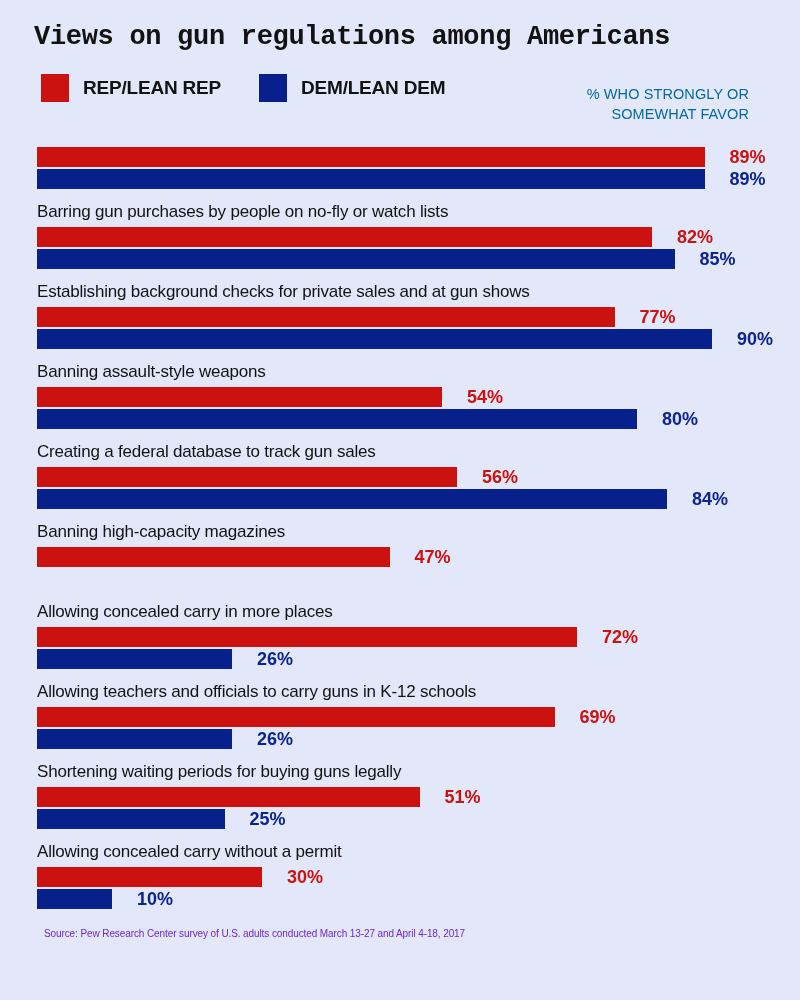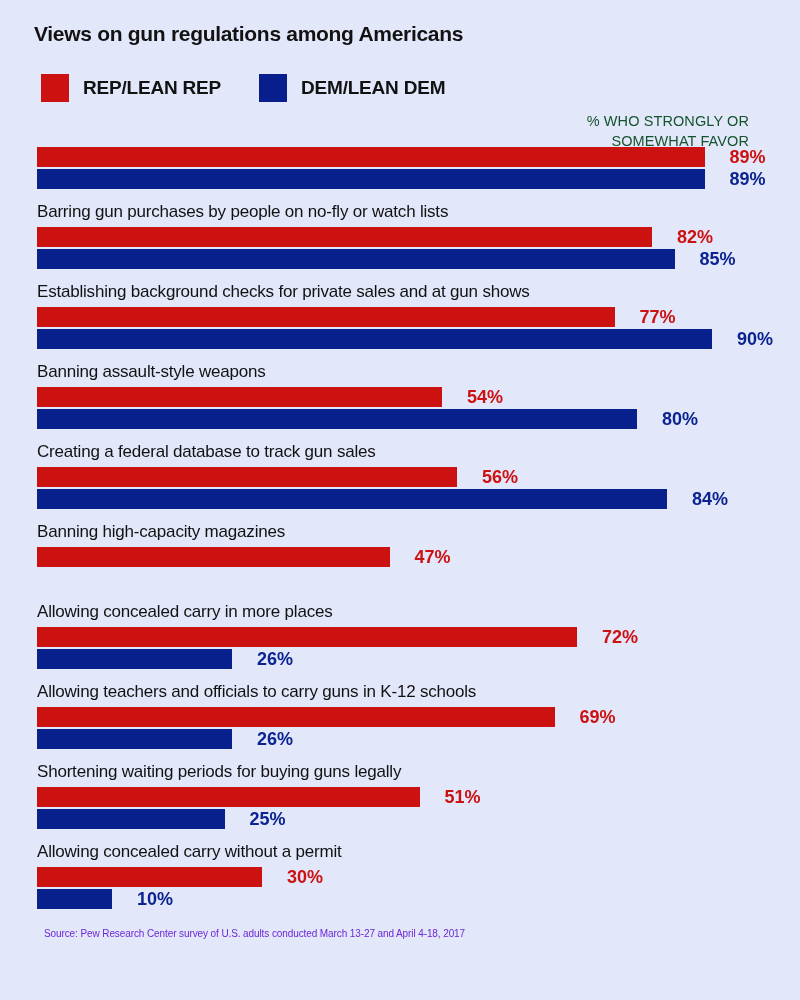--- a/index.html
+++ b/index.html
@@ -20,25 +20,26 @@
     width: 800px;
     height: 1000px;
     box-sizing: border-box;
   }
 
   
   .chart-title {
     position: absolute;
     left: 34px;
     top: 22px;
-    font-size: 21px;
+    font-size: 27px;
     font-weight: bold;
     color: #121212;
     letter-spacing: -0.3px;
     white-space: nowrap;
+    font-family: Liberation Mono, monospace;
   }
 
   
   .legend {
     position: absolute;
     left: 41px;
     top: 74px;
     display: flex;
     align-items: center;
     height: 28px;
@@ -68,23 +69,22 @@
 
   
   .favor-note {
     position: absolute;
     right: 51px;
     top: 84px;
     width: 260px;
     text-align: right;
     font-size: 14.5px;
     line-height: 20px;
-    color: #14532d;
+    color: #0369a1;
     letter-spacing: 0.1px;
-    margin-top: 27px;
   }
   .favor-note span { display: block; }
 
   
   .groups {
     position: absolute;
     left: 0;
     top: 122px;
     width: 800px;
   }

